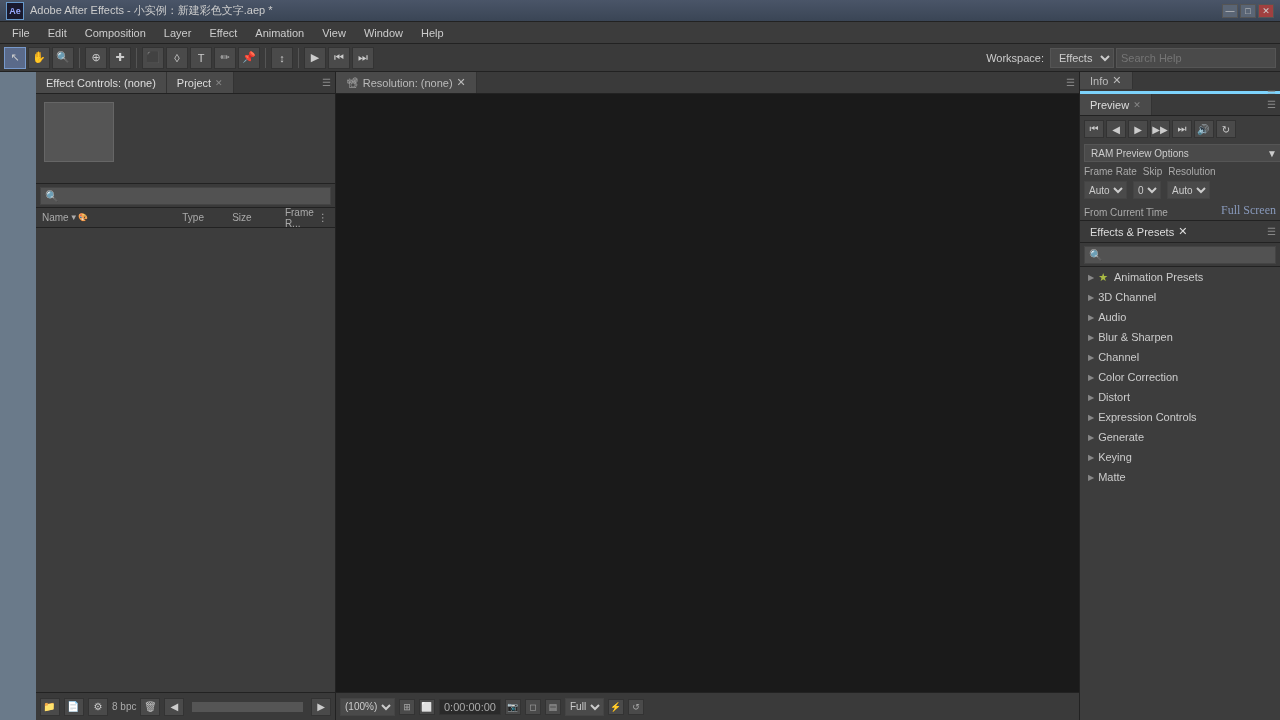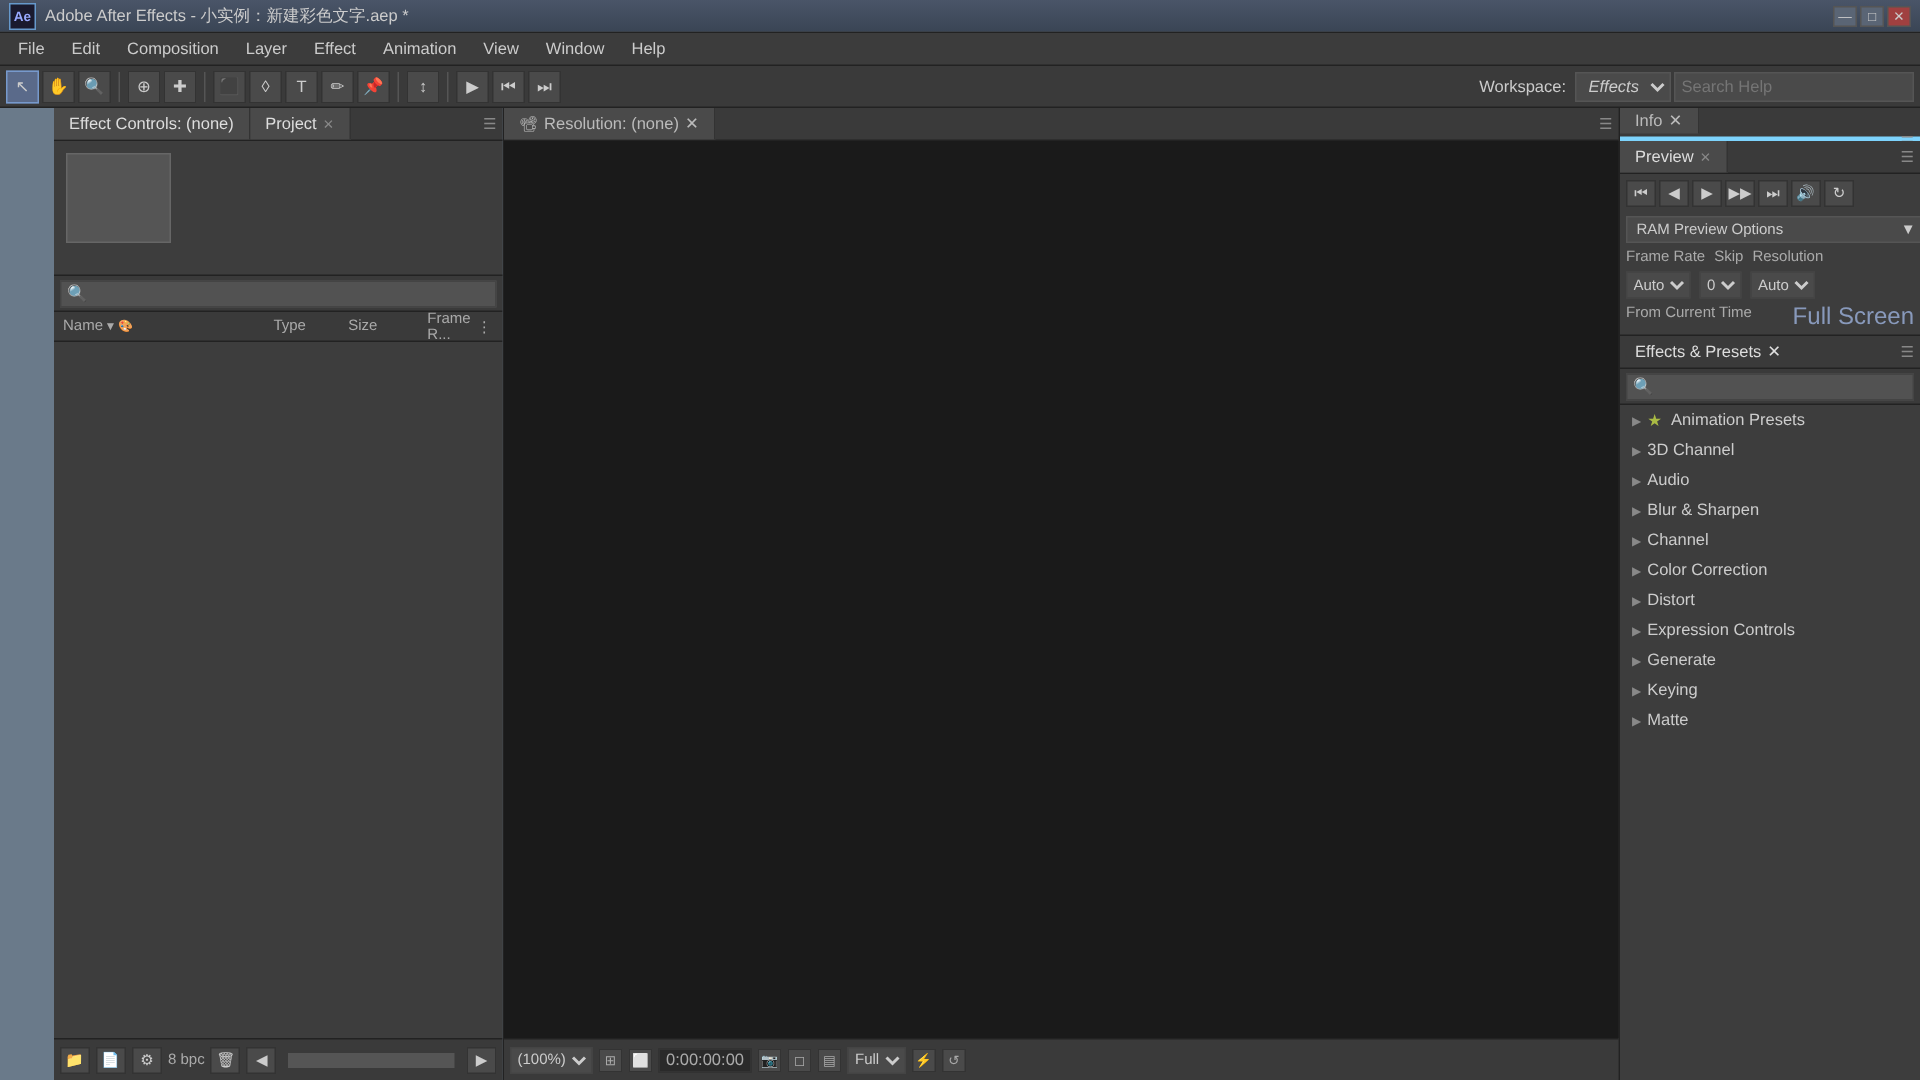--- a/index.html
+++ b/index.html
@@ -114,21 +114,20 @@
       margin-left: auto;
       margin-right: 4px;
     }
     .workspace-select {
       background: #4a4a4a;
       border: 1px solid #555;
       color: #ccc;
       font-size: 11px;
       height: 20px;
       padding: 0 4px;
-      font-style: italic;
     }
     .search-help {
       background: #4a4a4a;
       border: 1px solid #555;
       color: #999;
       font-size: 11px;
       height: 20px;
       padding: 0 4px;
       width: 160px;
     }
@@ -378,38 +377,39 @@
       font-size: 10px;
       height: 18px;
       margin: 2px 4px;
       display: flex;
       align-items: center;
       padding: 0 6px;
       cursor: pointer;
     }
     .preview-row {
       display: flex;
-      align-items: flex-start;
+      align-items: flex-end;
       padding: 2px 4px;
       font-size: 10px;
       color: #aaa;
       gap: 6px;
     }
     .preview-select {
       background: #4a4a4a;
       border: 1px solid #444;
       color: #ccc;
       font-size: 10px;
       height: 18px;
     }
     .preview-fullscreen {
       margin-left: auto;
       color: #8899bb;
-      font-size: 16px;
-      cursor: pointer;
+      font-size: 12px;
+      cursor: pointer;
+      font-family: Liberation Serif, serif;
     }
 
     
     .effects-panel {
       flex: 1;
       display: flex;
       flex-direction: column;
       background: #3d3d3d;
       overflow: hidden;
     }

